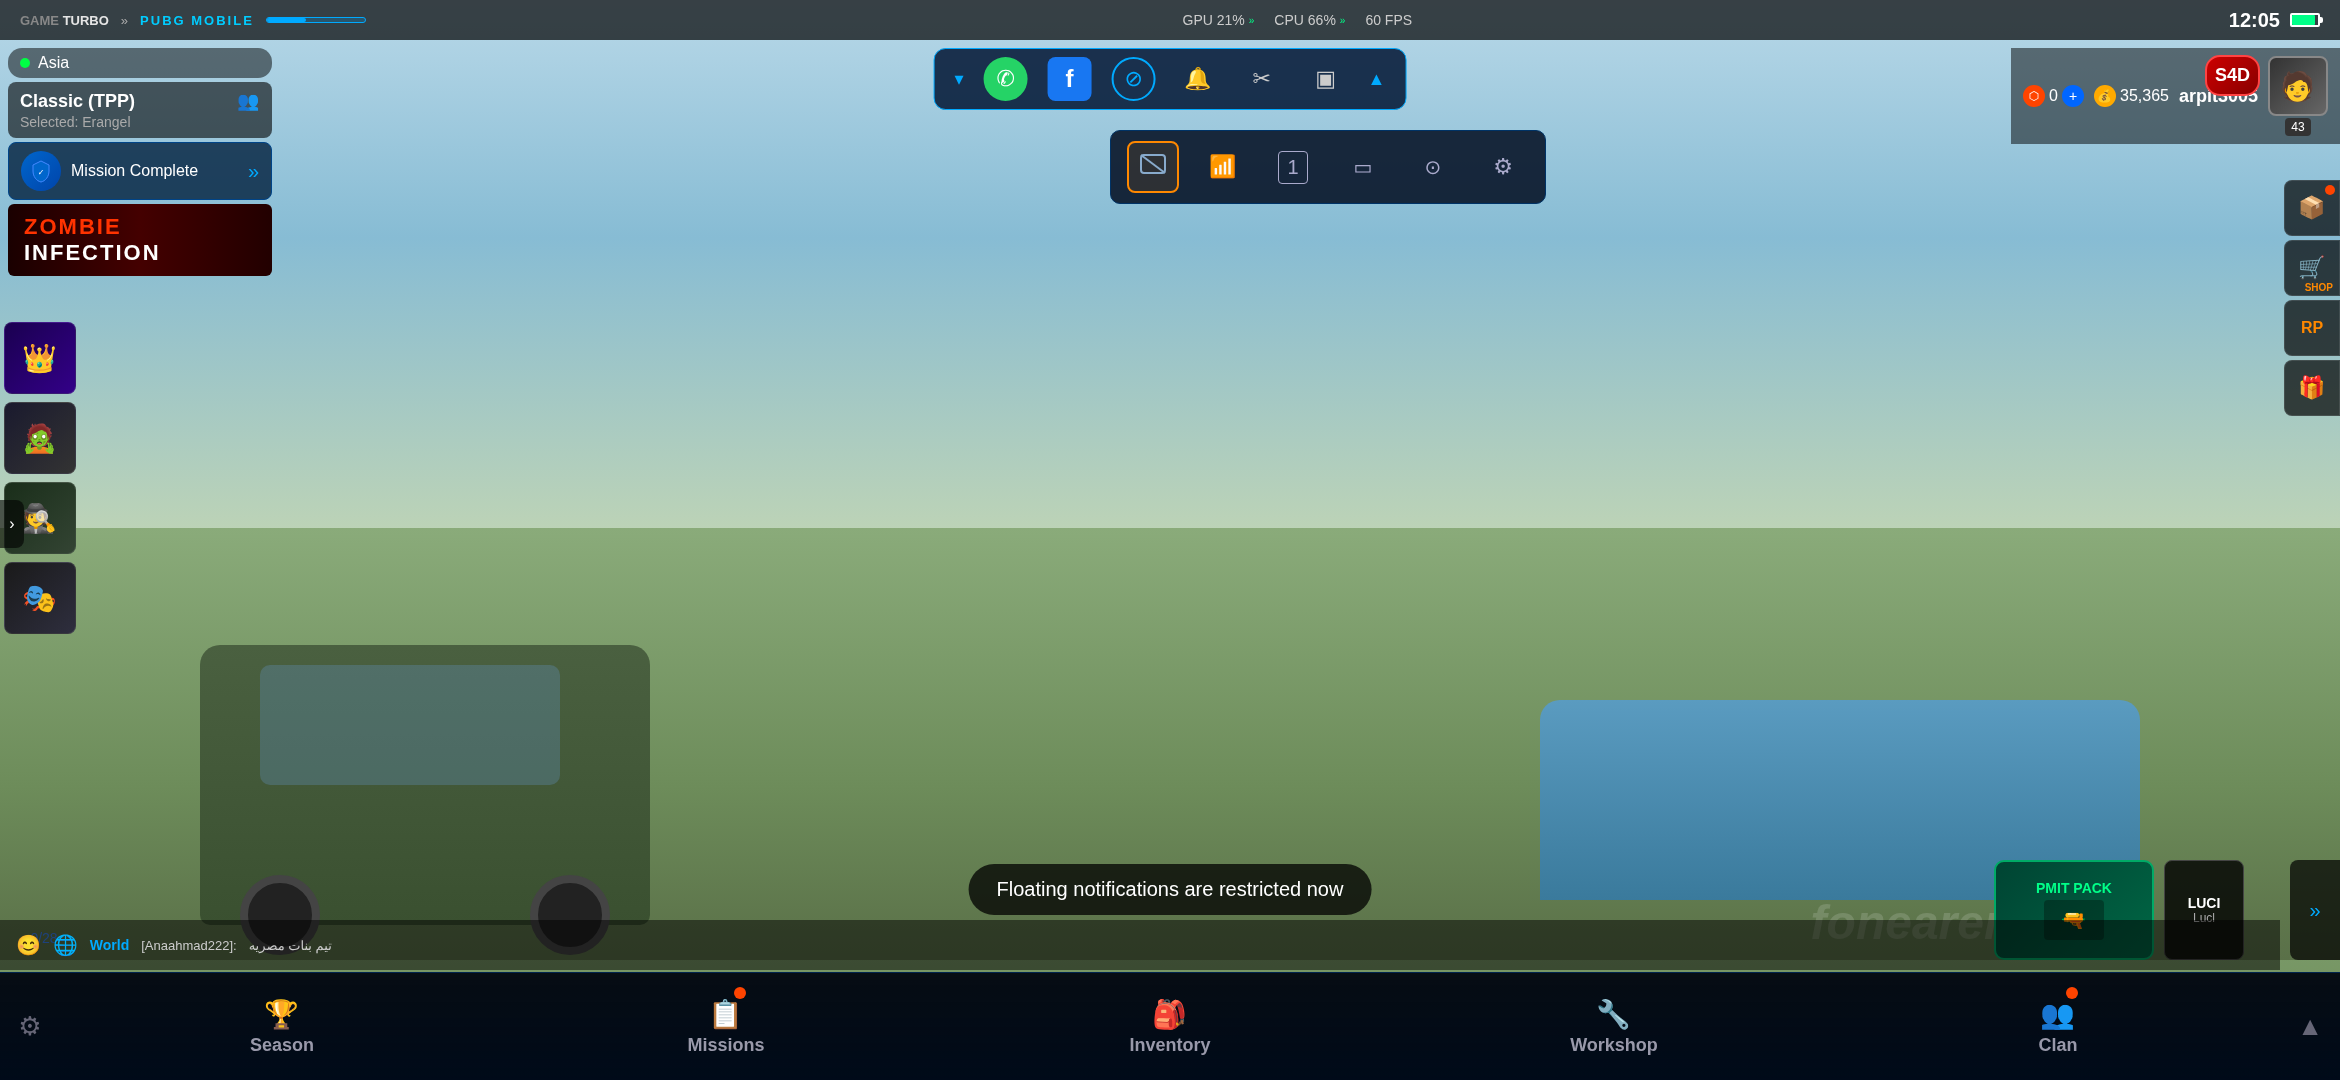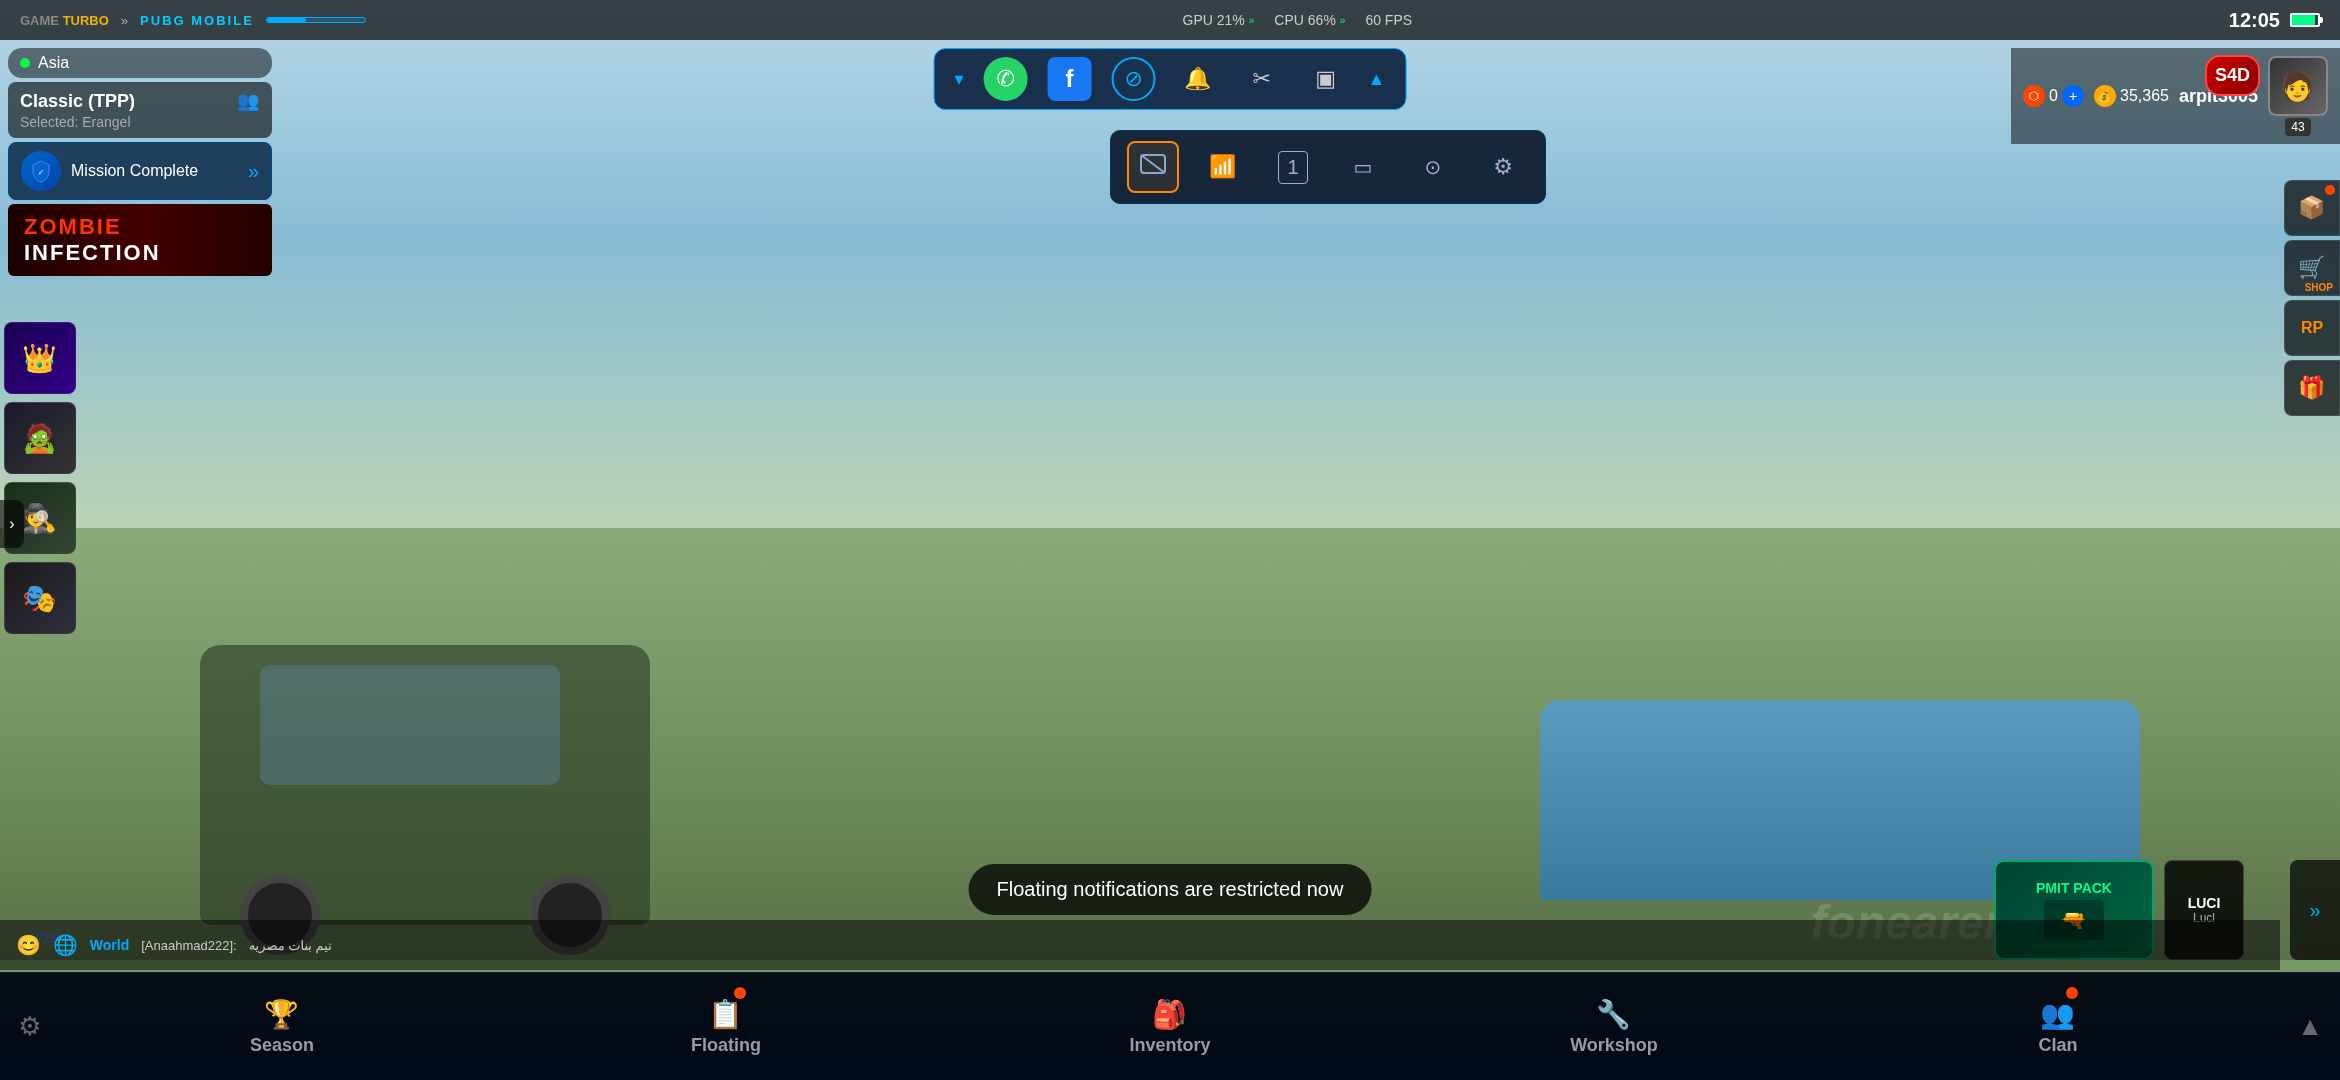--- a/index.html
+++ b/index.html
@@ -711,21 +711,21 @@
 
 <div class="jeep">
   <div class="jeep-window"></div>
   <div class="jeep-wheel front"></div>
   <div class="jeep-wheel rear"></div>
 </div>
 
 <div class="top-bar">
   <div class="top-bar-left">
     <span style="color:#888;font-size:13px;font-weight:bold;">
-      GAME <span style="color:#eab308;">TURBO</span>
+      GAME <span style="color:#e5e5e5;">TURBO</span>
     </span>
     <span style="color:#aaa;font-size:13px;">»</span>
     <span style="color:#00ccff;font-size:13px;font-weight:bold;letter-spacing:2px;">PUBG MOBILE</span>
     <div style="width:100px;height:6px;background:rgba(0,170,255,0.2);border-radius:3px;border:1px solid #00aaff;">
       <div style="width:40%;height:100%;background:#00aaff;border-radius:3px;"></div>
     </div>
   </div>
   <div class="top-stats">
     <div class="stat-item">
       <span>GPU 21%</span>
@@ -933,21 +933,21 @@
   </div>
 
   <div class="nav-item">
     <span class="nav-icon">🏆</span>
     <span class="nav-label">Season</span>
   </div>
 
   <div class="nav-item">
     <div class="nav-dot"></div>
     <span class="nav-icon">📋</span>
-    <span class="nav-label">Floating</span>
+    <span class="nav-label">Missions</span>
   </div>
 
   <div class="nav-item">
     <span class="nav-icon">🎒</span>
     <span class="nav-label">Inventory</span>
   </div>
 
   <div class="nav-item">
     <span class="nav-icon">🔧</span>
     <span class="nav-label">Workshop</span>

